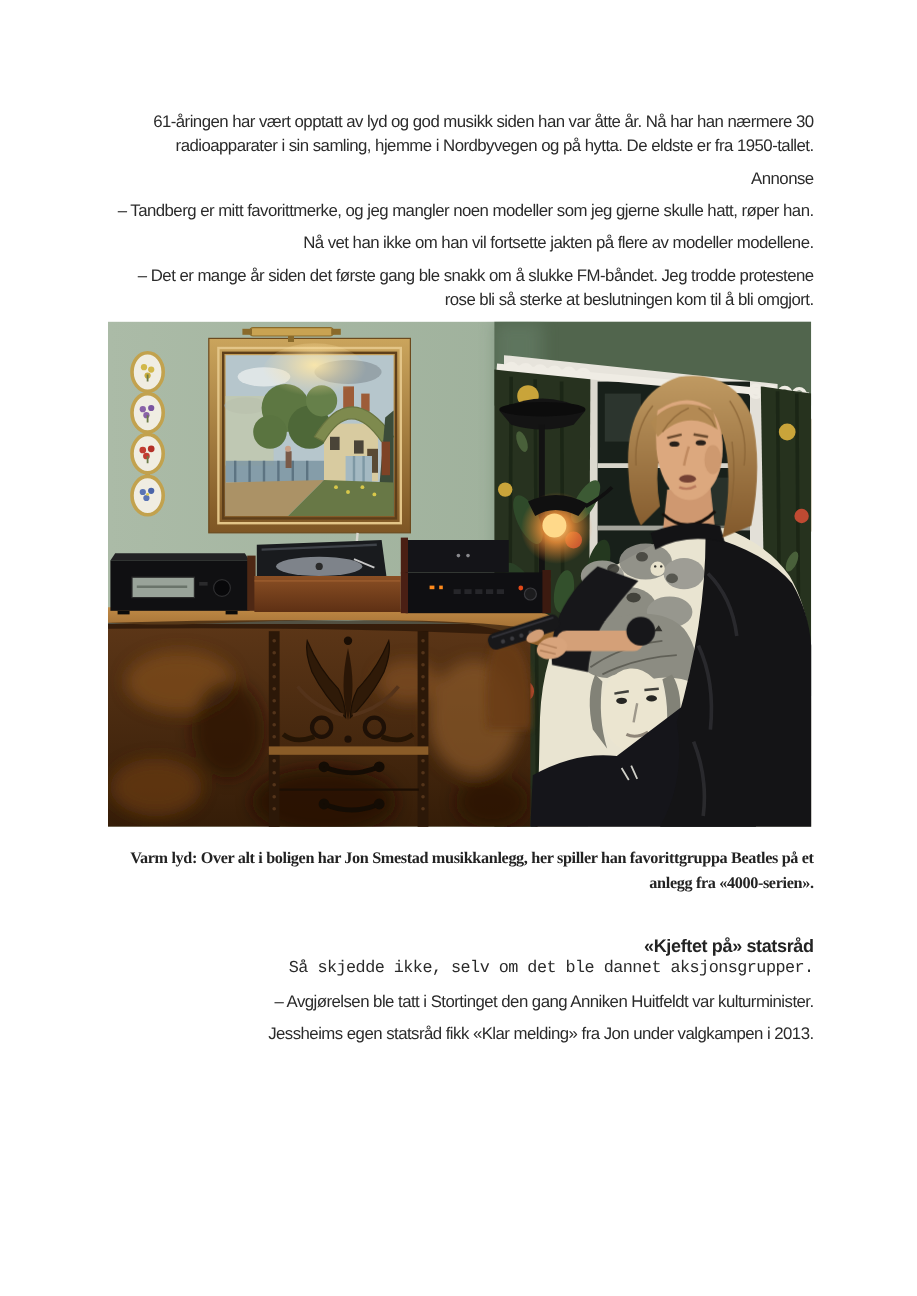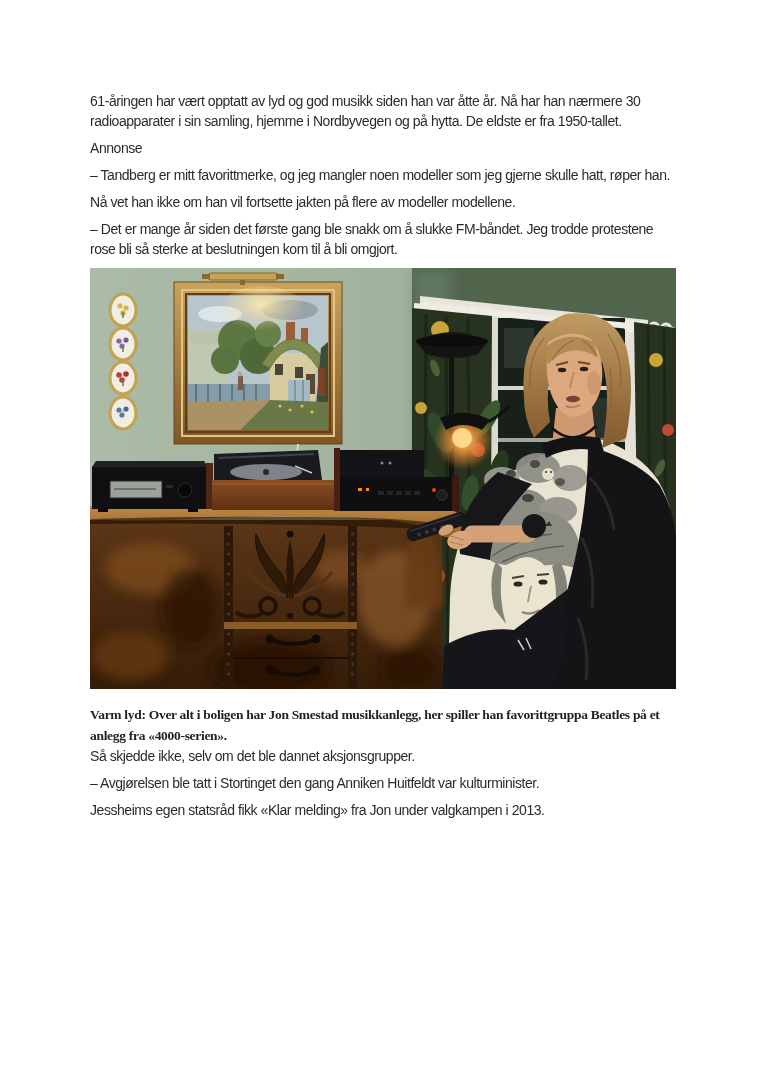--- a/index.html
+++ b/index.html
@@ -1,18 +1,18 @@
 <!DOCTYPE html>
 <html><head>
 <meta charset="utf-8">
 <style>
   html,body{margin:0;padding:0;background:#ffffff;}
   .page{position:relative;width:764px;height:1080px;background:#ffffff;overflow:hidden;
         font-family:"Liberation Sans", sans-serif;}
-  .content{position:absolute;left:90px;top:91px;width:588px;}
+  .content{position:absolute;left:90px;top:91px;width:588px;text-align:right;}
   .content p{margin:0 0 7px;font-size:14px;line-height:20px;letter-spacing:-0.45px;
              color:#2b2b2b;font-weight:400;}
   p.ad-label{margin-top:3px;}
   figure{margin:9px 0 0;padding:0;font-family:Liberation Serif, serif;}
   figure svg{display:block;}
   figcaption{margin-top:15px;font-size:13.5px;line-height:21px;font-weight:700;
              letter-spacing:-0.3px;color:#232323;}
   h2{margin:34px 0 0;font-size:15px;line-height:17px;font-weight:700;color:#232323;
      letter-spacing:-0.3px;}
   h2 + p{margin-top:13px;font-family:Liberation Mono, monospace;}
@@ -472,18 +472,19 @@
             </g>
             <ellipse cx="370" cy="272" rx="13" ry="9" fill="#d8a47c" transform="rotate(-15 370 272)"></ellipse>
             <ellipse cx="356" cy="262" rx="8" ry="4.5" fill="#d29e76" transform="rotate(-28 356 262)"></ellipse>
             <path d="M360,268 l14,4 M360,274 l13,3" stroke="#b07e58" stroke-width="1.2"></path>
           </g>
         </g>
       </svg>
       <figcaption>Varm lyd: Over alt i boligen har Jon Smestad musikkanlegg, her spiller han favorittgruppa Beatles på et anlegg fra «4000-serien».</figcaption>
     </figure>
 
+    <h2>«Kjeftet på» statsråd</h2>
     <p>Så skjedde ikke, selv om det ble dannet aksjonsgrupper.</p>
     <p>– Avgjørelsen ble tatt i Stortinget den gang Anniken Huitfeldt var kulturminister.</p>
     <p>Jessheims egen statsråd fikk «Klar melding» fra Jon under valgkampen i 2013.</p>
 
   </div>
 </div>
 
 </body></html>

